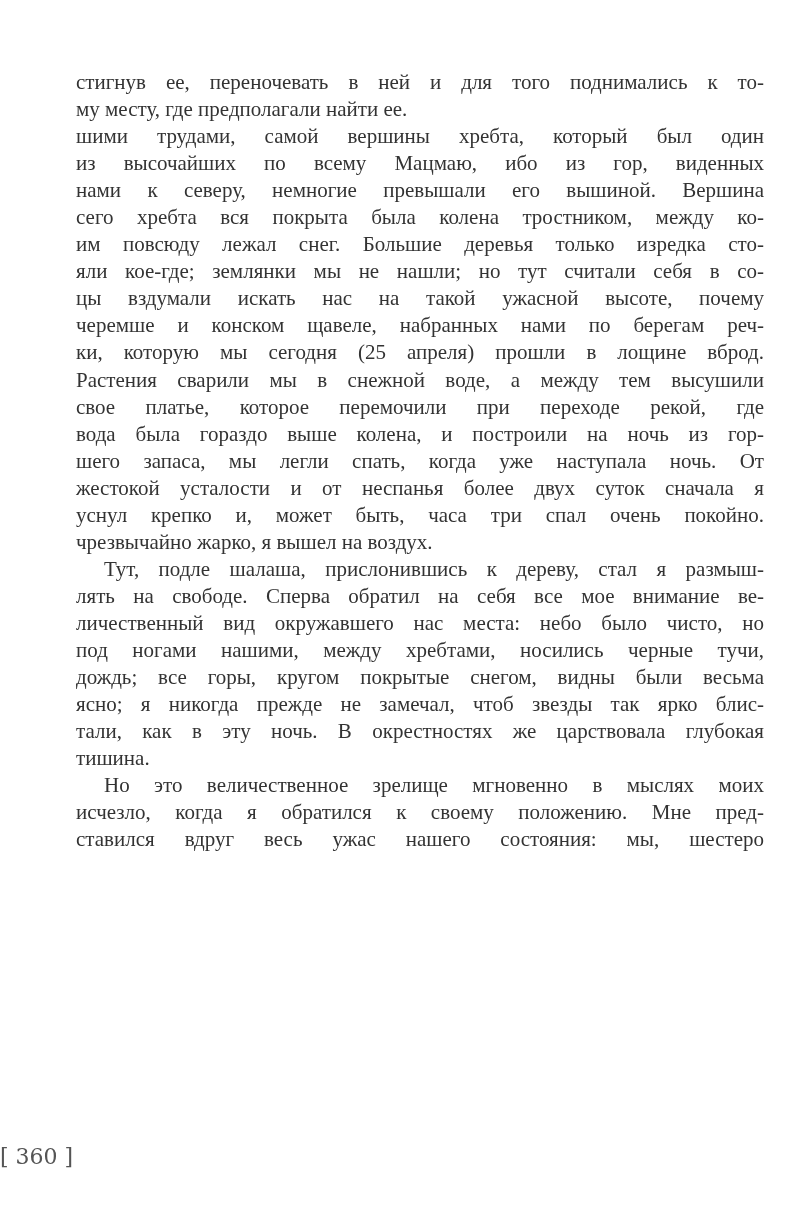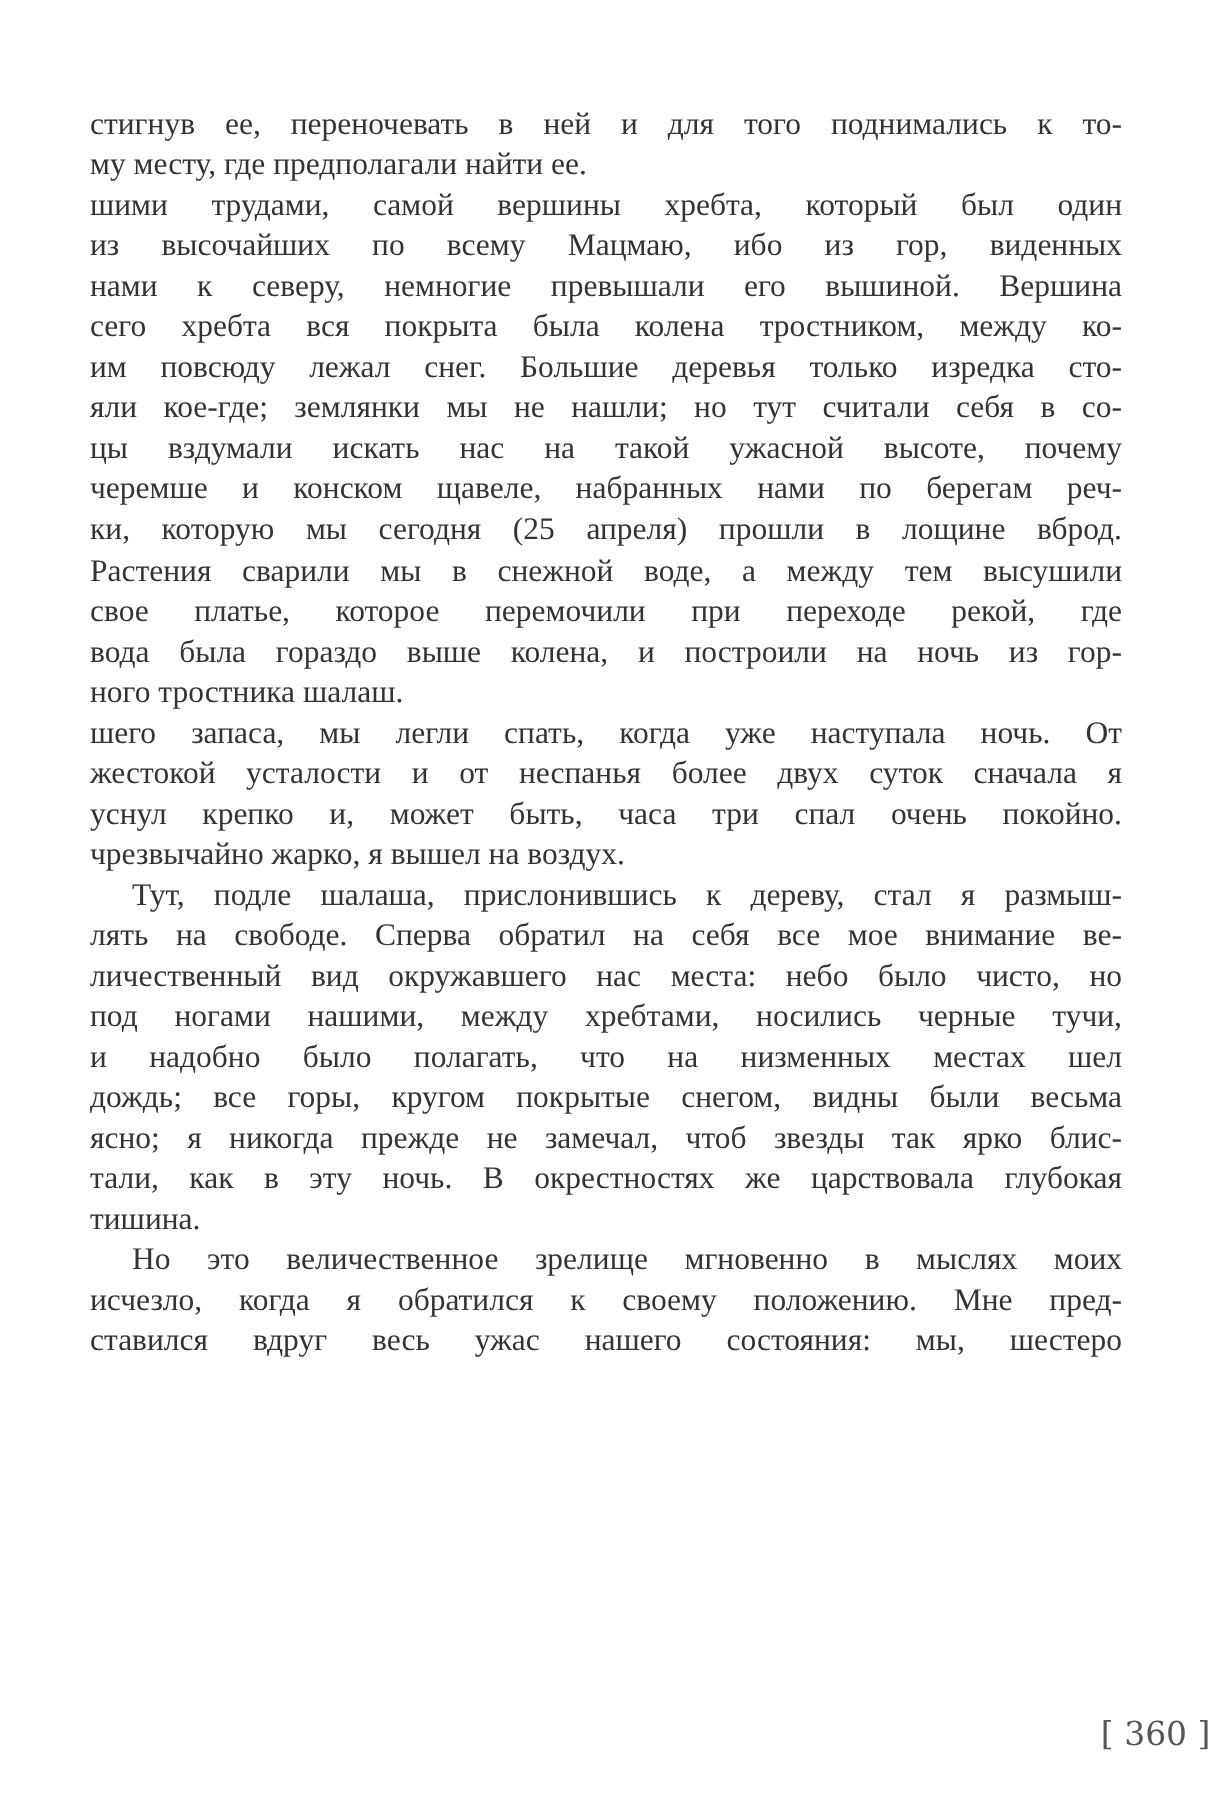--- a/index.html
+++ b/index.html
@@ -10,21 +10,21 @@
     body {
       width: 807px;
       height: 1211px;
       position: relative;
       overflow: hidden;
       font-family: "Liberation Serif", "DejaVu Serif", serif;
       color: #333333;
     }
     .page {
       position: absolute;
-      left: 60px;
+      left: 76px;
       top: 69px;
       width: 688px;
     }
     .line {
       display: block;
       height: 27.05px;
       line-height: 27.05px;
       font-size: 21px;
       white-space: nowrap;
       text-align: justify;
@@ -35,21 +35,21 @@
       text-align-last: left;
     }
     .line.indent {
       padding-left: 28px;
     }
     .page-number {
       position: absolute;
       left: 0;
       width: 807px;
       top: 1144px;
-      text-align: right;
+      text-align: left;
       font-size: 22px;
       color: #555555;
       font-family: "DejaVu Serif", "Liberation Serif", serif;
     }
   </style>
 </head>
 <body>
 
 <div class="page">
   <div>
@@ -63,36 +63,34 @@
     <span class="line">нами к северу, немногие превышали его вышиной. Вершина</span>
     <span class="line">сего хребта вся покрыта была колена тростником, между ко-</span>
     <span class="line">им повсюду лежал снег. Большие деревья только изредка сто-</span>
     <span class="line">яли кое-где; землянки мы не нашли; но тут считали себя в со-</span>
     <span class="line">цы вздумали искать нас на такой ужасной высоте, почему</span>
     <span class="line">черемше и конском щавеле, набранных нами по берегам реч-</span>
     <span class="line">ки, которую мы сегодня (25 апреля) прошли в лощине вброд.</span>
     <span class="line">Растения сварили мы в снежной воде, а между тем высушили</span>
     <span class="line">свое платье, которое перемочили при переходе рекой, где</span>
     <span class="line">вода была гораздо выше колена, и построили на ночь из гор-</span>
-    <span class="line last">ного тростника шалаш.</span>
   </div>
 
   <div>
     <span class="line">шего запаса, мы легли спать, когда уже наступала ночь. От</span>
     <span class="line">жестокой усталости и от неспанья более двух суток сначала я</span>
     <span class="line">уснул крепко и, может быть, часа три спал очень покойно.</span>
     <span class="line last">чрезвычайно жарко, я вышел на воздух.</span>
   </div>
 
   <div>
     <span class="line indent">Тут, подле шалаша, прислонившись к дереву, стал я размыш-</span>
     <span class="line">лять на свободе. Сперва обратил на себя все мое внимание ве-</span>
     <span class="line">личественный вид окружавшего нас места: небо было чисто, но</span>
     <span class="line">под ногами нашими, между хребтами, носились черные тучи,</span>
-    <span class="line">и надобно было полагать, что на низменных местах шел</span>
     <span class="line">дождь; все горы, кругом покрытые снегом, видны были весьма</span>
     <span class="line">ясно; я никогда прежде не замечал, чтоб звезды так ярко блис-</span>
     <span class="line">тали, как в эту ночь. В окрестностях же царствовала глубокая</span>
     <span class="line last">тишина.</span>
   </div>
 
   <div>
     <span class="line indent">Но это величественное зрелище мгновенно в мыслях моих</span>
     <span class="line">исчезло, когда я обратился к своему положению. Мне пред-</span>
     <span class="line">ставился вдруг весь ужас нашего состояния: мы, шестеро</span>

